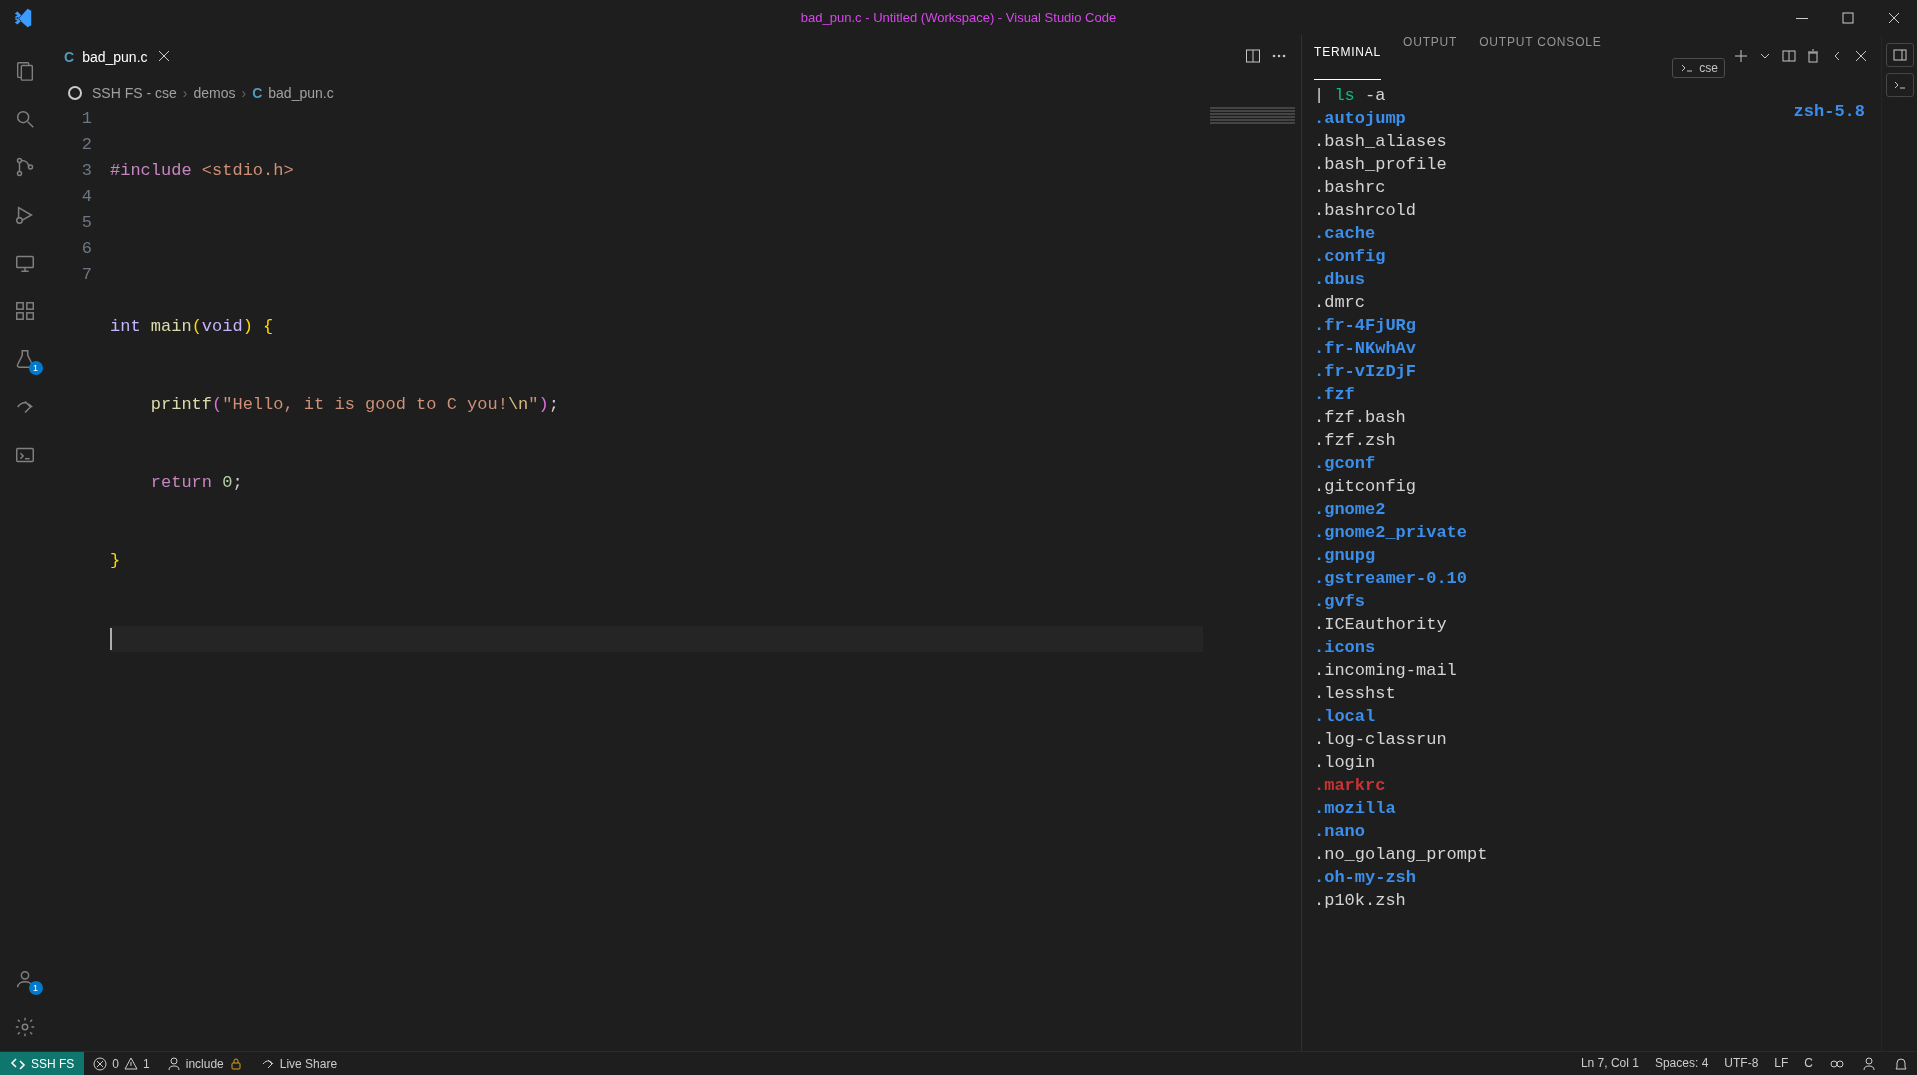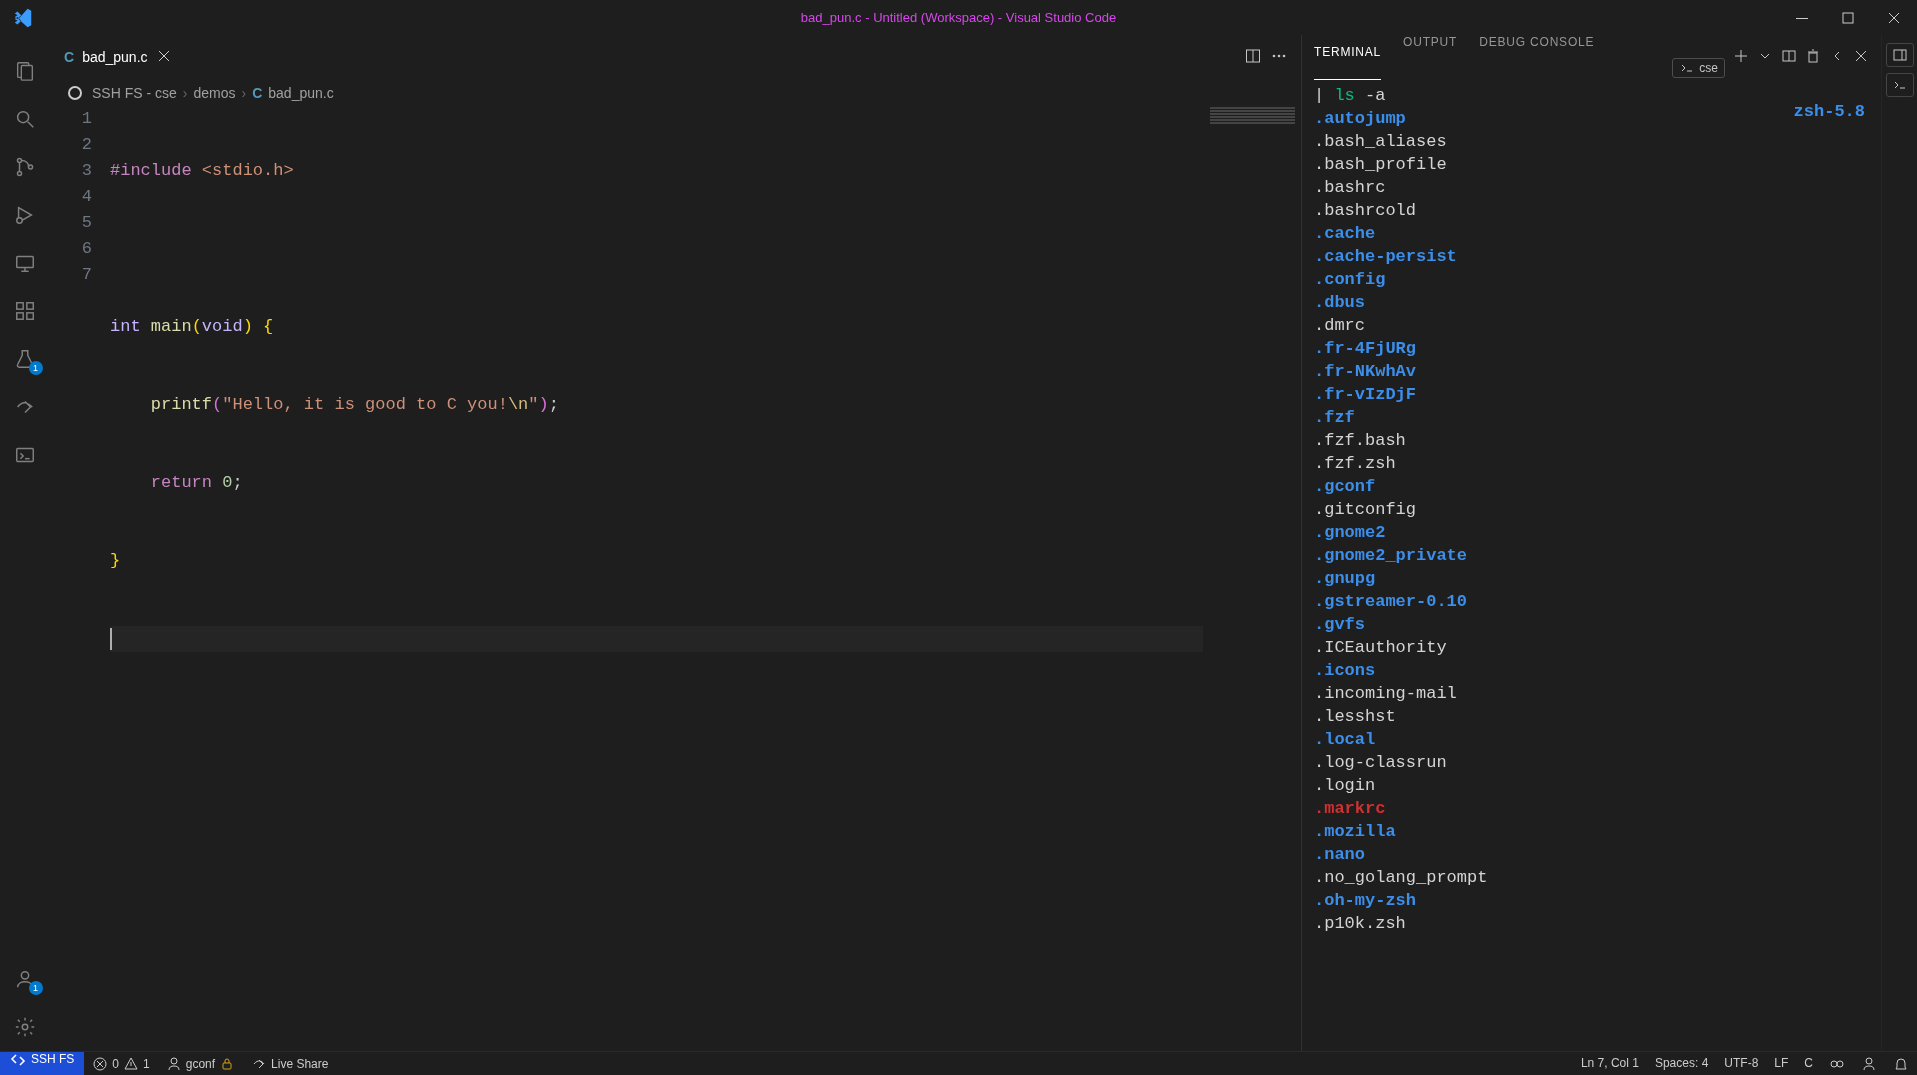--- a/index.html
+++ b/index.html
@@ -74,21 +74,21 @@
 .t-green { color: #0dbc79; font-weight: normal; }
 .t-red-bold { color: #cd3131; font-weight: bold; }
 .t-right { position: absolute; right: 16px; top: 20px; color: #3b8eea; font-weight: bold; }
 
 
 .right-rail { width: 36px; background: #1e1e1e; display: flex; flex-direction: column; align-items: center; padding-top: 8px; gap: 6px; border-left: 1px solid #252525; }
 .right-rail .rr { width: 28px; height: 24px; display: flex; align-items: center; justify-content: center; color: #c5c5c5; border: 1px solid #454545; border-radius: 3px; }
 
 
 .status-bar { height: 24px; background: #1e1e1e; display: flex; align-items: center; font-size: 12px; color: #cccccc; border-top: 1px solid #2a2a2a; }
-.status-bar .remote { background: #1d4ed8; color: #fff; height: 100%; display: flex; padding: 0 10px; gap: 5px; }
+.status-bar .remote { background: #0f766e; color: #fff; height: 100%; display: flex; align-items: center; padding: 0 10px; gap: 5px; }
 .status-bar .sb-item { display: flex; align-items: center; gap: 4px; padding: 0 8px; height: 100%; }
 .status-bar .sb-right { margin-left: auto; display: flex; }
 .status-bar svg { display: block; }
 
 svg.icon { width: 22px; height: 22px; }
 svg.icon-sm { width: 16px; height: 16px; }
 </style>
 </head>
 <body>
 
@@ -259,21 +259,21 @@
           <div class="mm-line"></div>
           <div class="mm-line"></div>
       </div>
     </div>
   </div>
 
   <div class="panel">
     <div class="panel-tabs">
       <span class="pt active">TERMINAL</span>
       <span class="pt">OUTPUT</span>
-      <span class="pt">DEBUG CONSOLE</span>
+      <span class="pt">OUTPUT CONSOLE</span>
       <div class="pt-actions">
         <span class="term-label">
           <svg class="icon-sm" viewBox="0 0 16 16" fill="none" stroke="currentColor">
               <polyline points="3 5 6 8 3 11"></polyline>
               <line x1="8" y1="11" x2="13" y2="11"></line>
             </svg>
           <span>cse</span>
         </span>
         <span><svg class="icon-sm" viewBox="0 0 16 16" stroke="currentColor">
               <line x1="8" y1="2" x2="8" y2="14"></line>
@@ -303,21 +303,20 @@
     <div class="panel-body">
       <span class="t-right">zsh-5.8</span>
       <div class="t-row"><span class="t-white">| </span><span class="t-green">ls</span><span class="t-white"> -a</span></div>
       <div id="term-lines">
           <div class="t-row t-blue-bold">.autojump</div>
           <div class="t-row t-white">.bash_aliases</div>
           <div class="t-row t-white">.bash_profile</div>
           <div class="t-row t-white">.bashrc</div>
           <div class="t-row t-white">.bashrcold</div>
           <div class="t-row t-blue-bold">.cache</div>
-          <div class="t-row t-blue-bold">.cache-persist</div>
           <div class="t-row t-blue-bold">.config</div>
           <div class="t-row t-blue-bold">.dbus</div>
           <div class="t-row t-white">.dmrc</div>
           <div class="t-row t-blue-bold">.fr-4FjURg</div>
           <div class="t-row t-blue-bold">.fr-NKwhAv</div>
           <div class="t-row t-blue-bold">.fr-vIzDjF</div>
           <div class="t-row t-blue-bold">.fzf</div>
           <div class="t-row t-white">.fzf.bash</div>
           <div class="t-row t-white">.fzf.zsh</div>
           <div class="t-row t-blue-bold">.gconf</div>
@@ -380,21 +379,21 @@
         <path d="M8 2l6 11H2L8 2z"></path>
         <line x1="8" y1="6" x2="8" y2="10"></line>
       </svg>
     <span>1</span>
   </div>
   <div class="sb-item">
     <svg class="icon-sm" viewBox="0 0 16 16" fill="none" stroke="currentColor">
         <circle cx="8" cy="5" r="3"></circle>
         <path d="M3 14c0-3 2-4 5-4s5 1 5 4"></path>
       </svg>
-    <span>gconf</span>
+    <span>include</span>
     <svg class="icon-sm" viewBox="0 0 16 16" fill="none" stroke="#d4a017">
         <rect x="4" y="7" width="8" height="6" rx="1"></rect>
         <path d="M6 7V5a2 2 0 0 1 4 0v2"></path>
       </svg>
   </div>
   <div class="sb-item">
     <svg class="icon-sm" viewBox="0 0 16 16" fill="none" stroke="currentColor">
         <path d="M3 8c4-5 8-3 10 0M8 4l4 4-4 4"></path>
       </svg>
     <span>Live Share</span>

